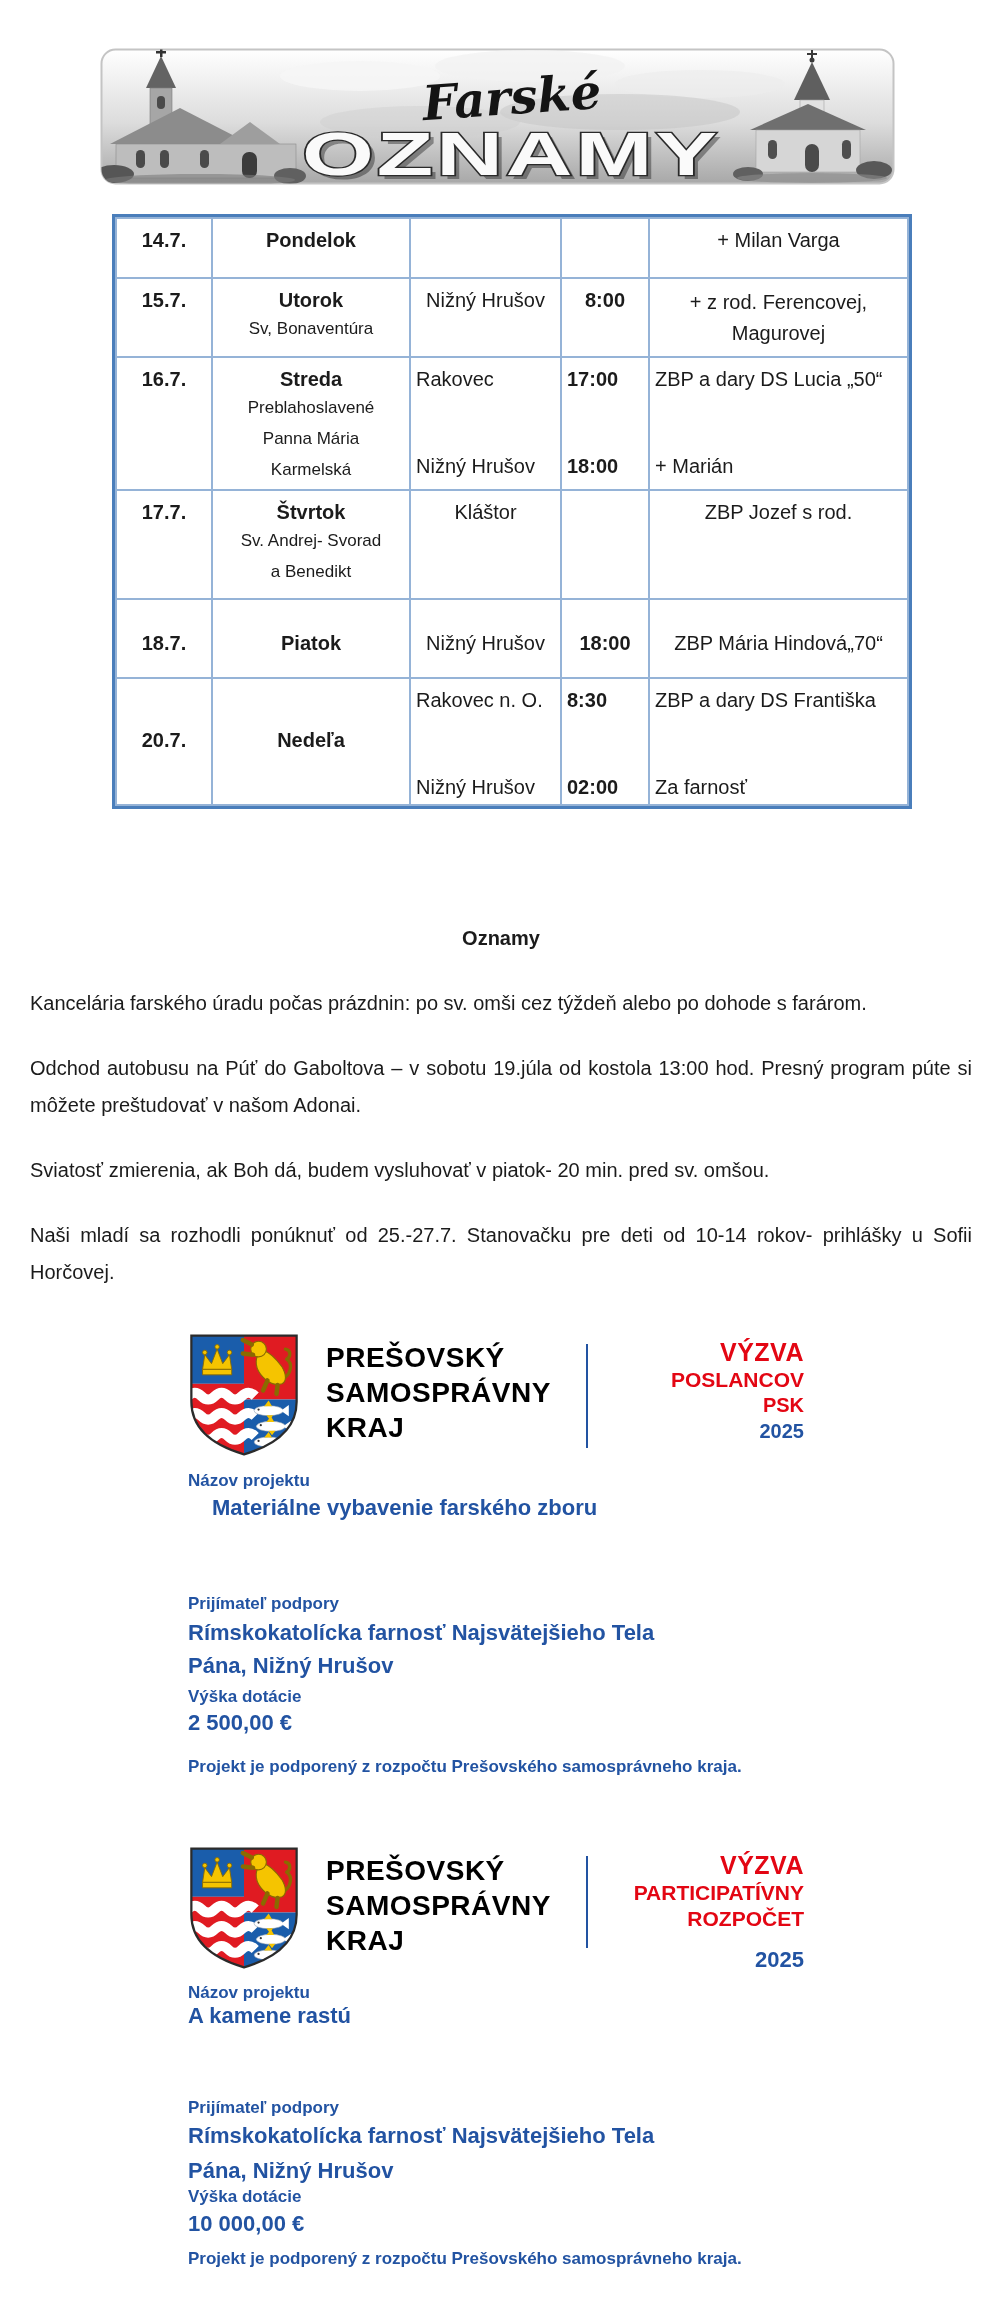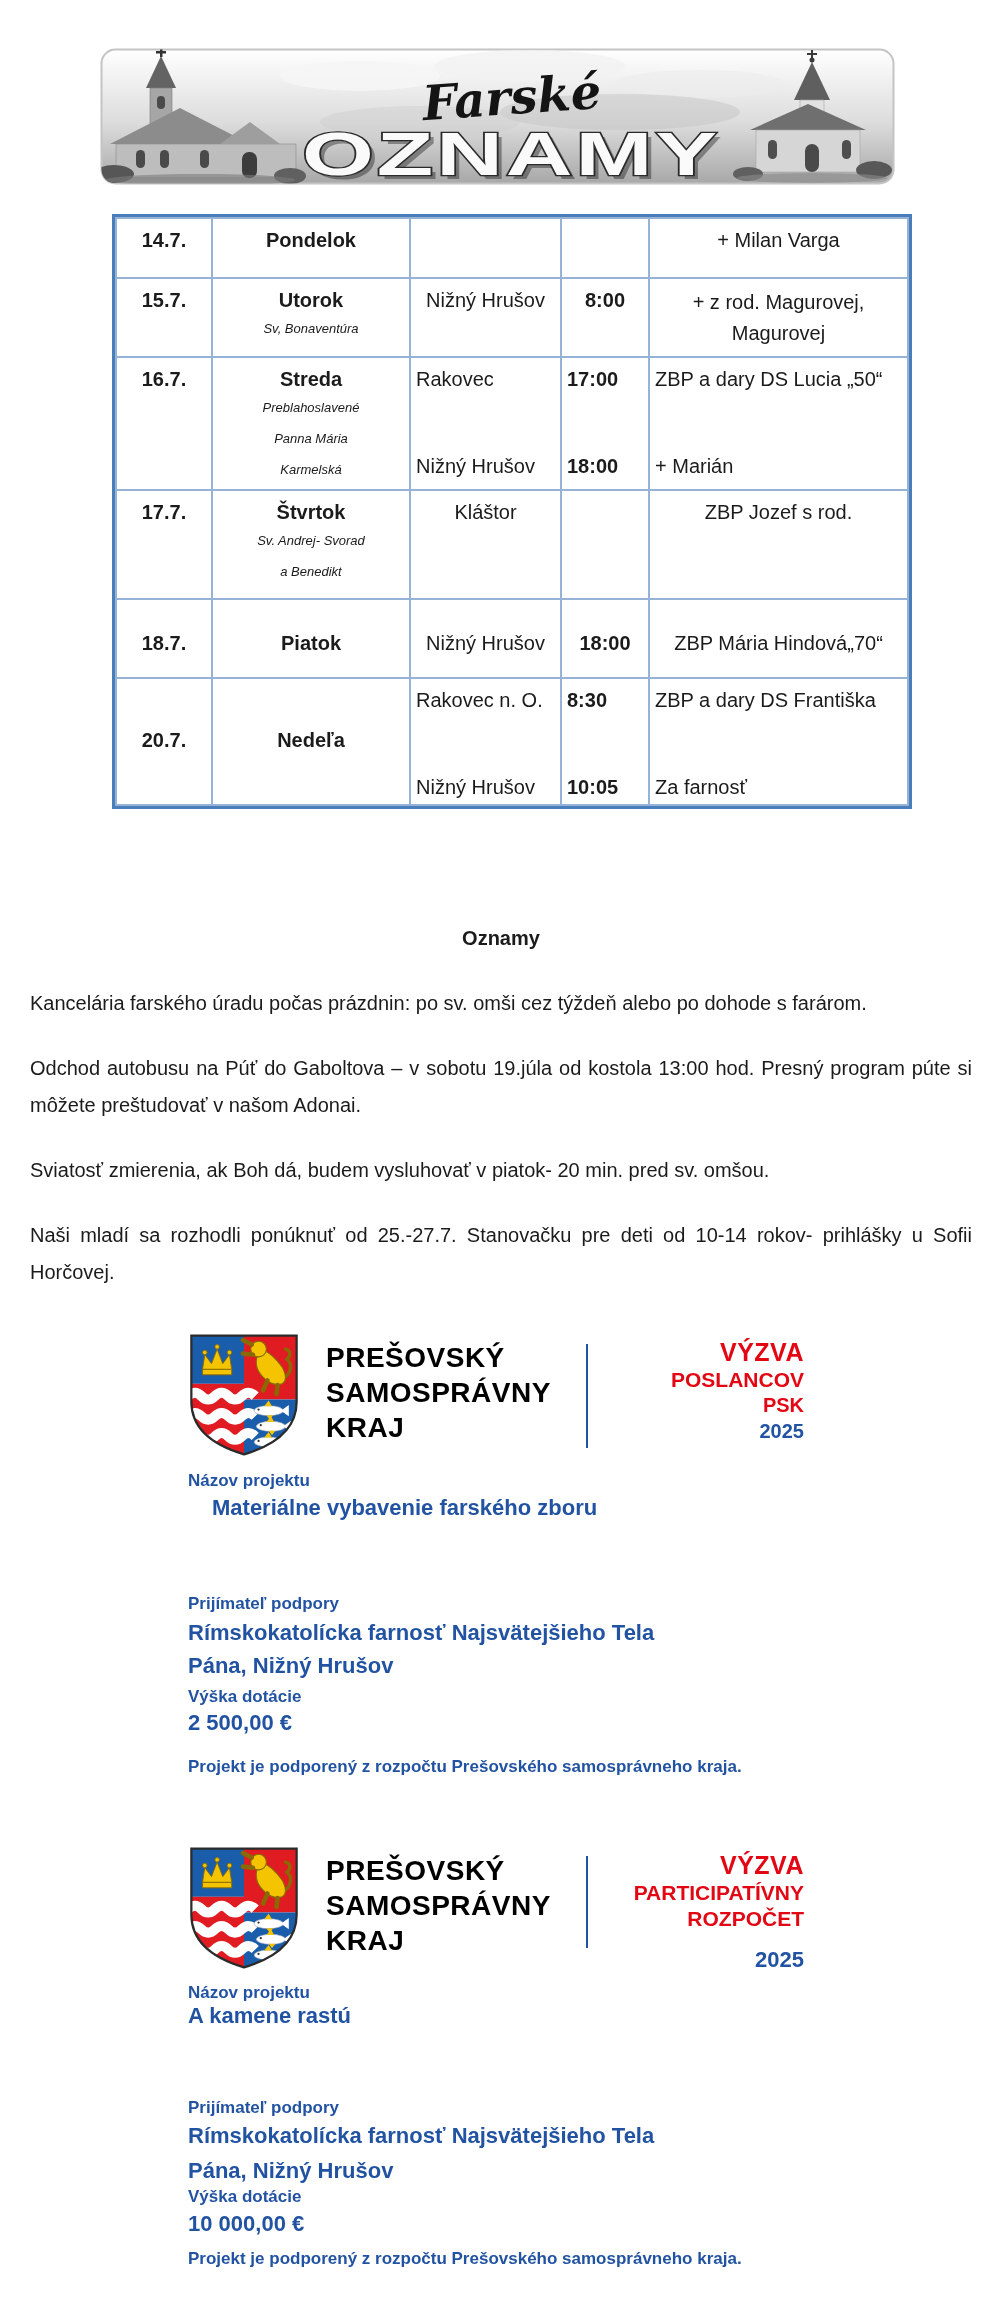--- a/index.html
+++ b/index.html
@@ -18,21 +18,21 @@
     border:3px solid #4a7ebb; background:#fff;
   }
   table.schedule { border-collapse:collapse; table-layout:fixed; width:792px; }
   table.schedule td {
     border:2px solid #95b3d7; vertical-align:top;
     text-align:center; padding:8px 5px 4px 5px;
     font-size:20px; line-height:26px; overflow:hidden;
   }
   .c-date { font-weight:bold; }
   .day    { font-weight:bold; }
-  .feast  { font-style:italic; font-size:13px; line-height:31px; font-weight:normal; }
+  .feast  { font-size:17px; line-height:31px; font-weight:normal; }
   .c-time { font-weight:bold; }
   .line2  { line-height:31px; }
   .dual   { display:flex; flex-direction:column; align-items:flex-start; gap:61px; }
   tr.r5 td { vertical-align:middle; padding-top:12px; }
   tr.r7 td { }
   tr.r7 td.mid { vertical-align:middle; padding-top:0; }
 
   
   .announcements { position:absolute; left:30px; top:925px; width:942px; }
   .announcements h2 { font-size:20px; line-height:26px; text-align:center; margin:0 0 34px 0; font-weight:bold; }
@@ -163,21 +163,21 @@
       <div class="day">Utorok</div>
       <div class="feast">Sv, Bonaventúra</div>
     </td>
     <td>
             <div>Nižný Hrušov</div>
           </td>
     <td class="c-time">
             <div>8:00</div>
           </td>
     <td>
-      <div class="line2">+ z rod. Magurovej,</div>
+      <div class="line2">+ z rod. Ferencovej,</div>
       <div class="line2">Magurovej</div>
     </td>
   </tr>
   <tr style="height:127px">
     <td class="c-date">16.7.</td>
     <td>
       <div class="day">Streda</div>
       <div class="feast">Preblahoslavené</div>
       <div class="feast">Panna Mária</div>
       <div class="feast">Karmelská</div>
@@ -238,21 +238,21 @@
           </td>
     <td>
       <div class="dual">
               <div>Rakovec n. O.</div>
               <div>Nižný Hrušov</div>
             </div>
     </td>
     <td class="c-time">
       <div class="dual">
               <div>8:30</div>
-              <div>10:05</div>
+              <div>02:00</div>
             </div>
     </td>
     <td>
       <div class="dual">
               <div>ZBP a dary DS Františka</div>
               <div>Za farnosť</div>
             </div>
     </td>
   </tr>
 </tbody>

